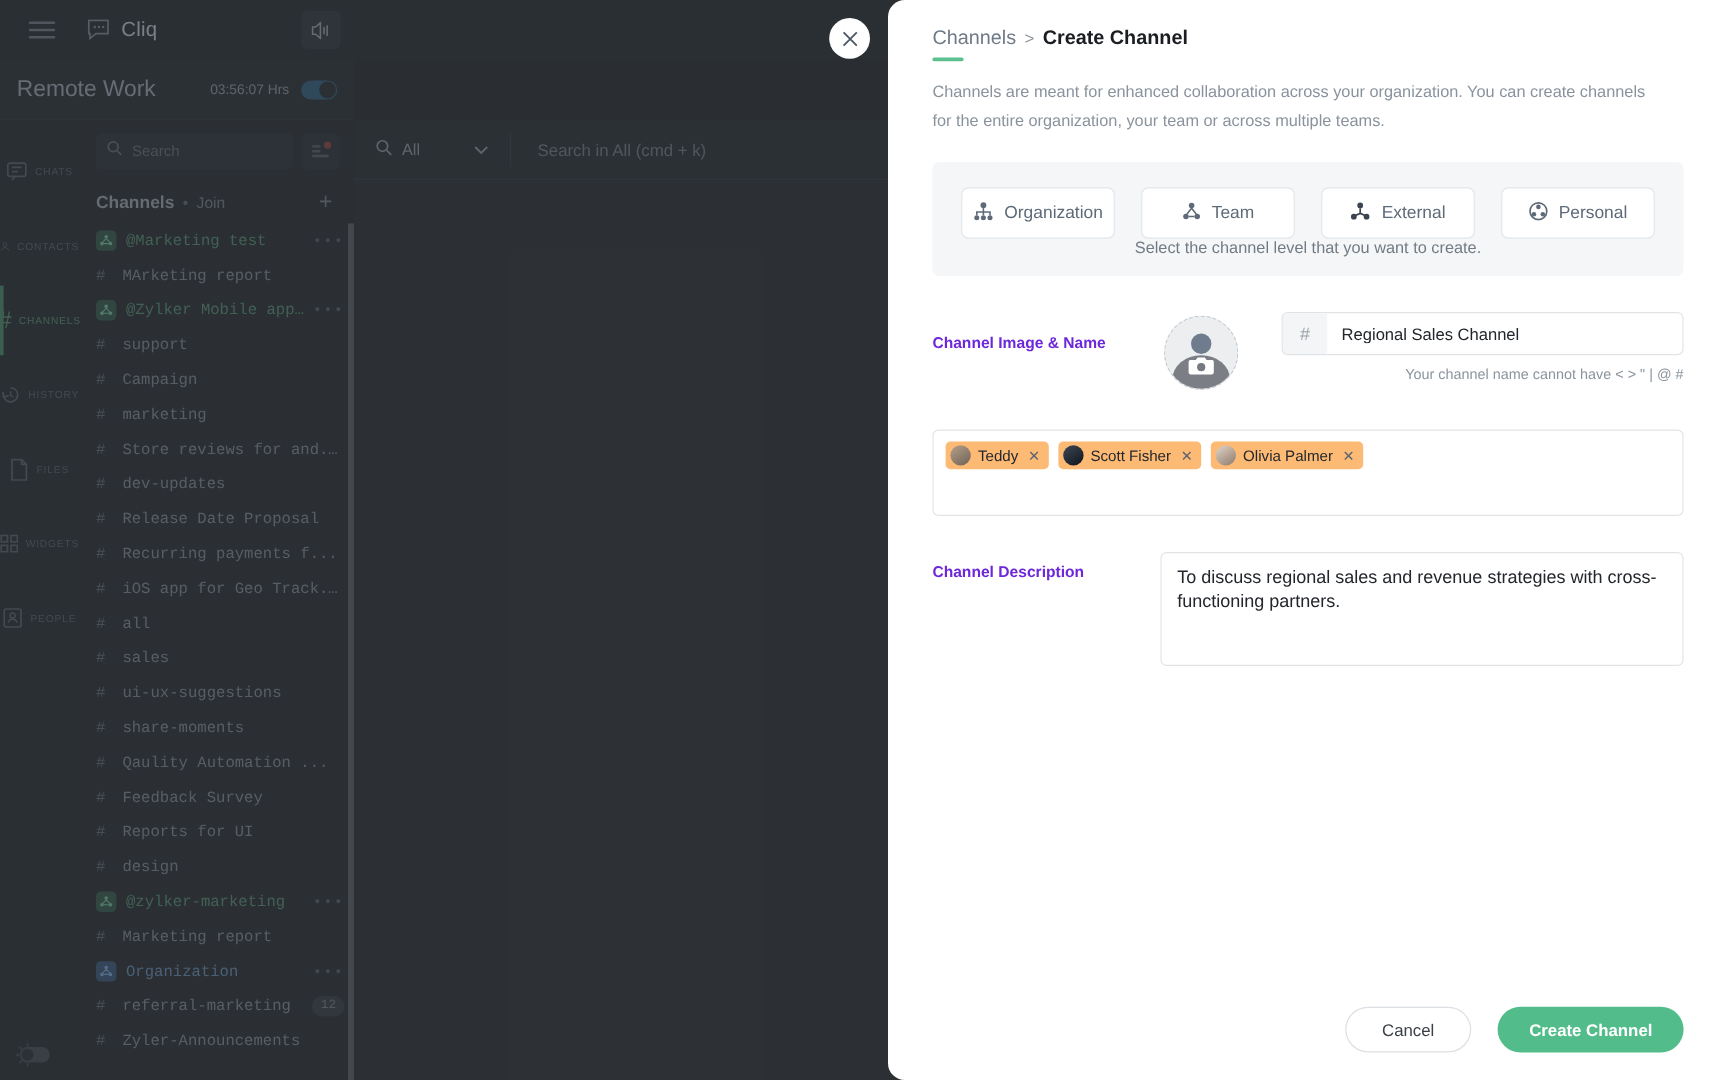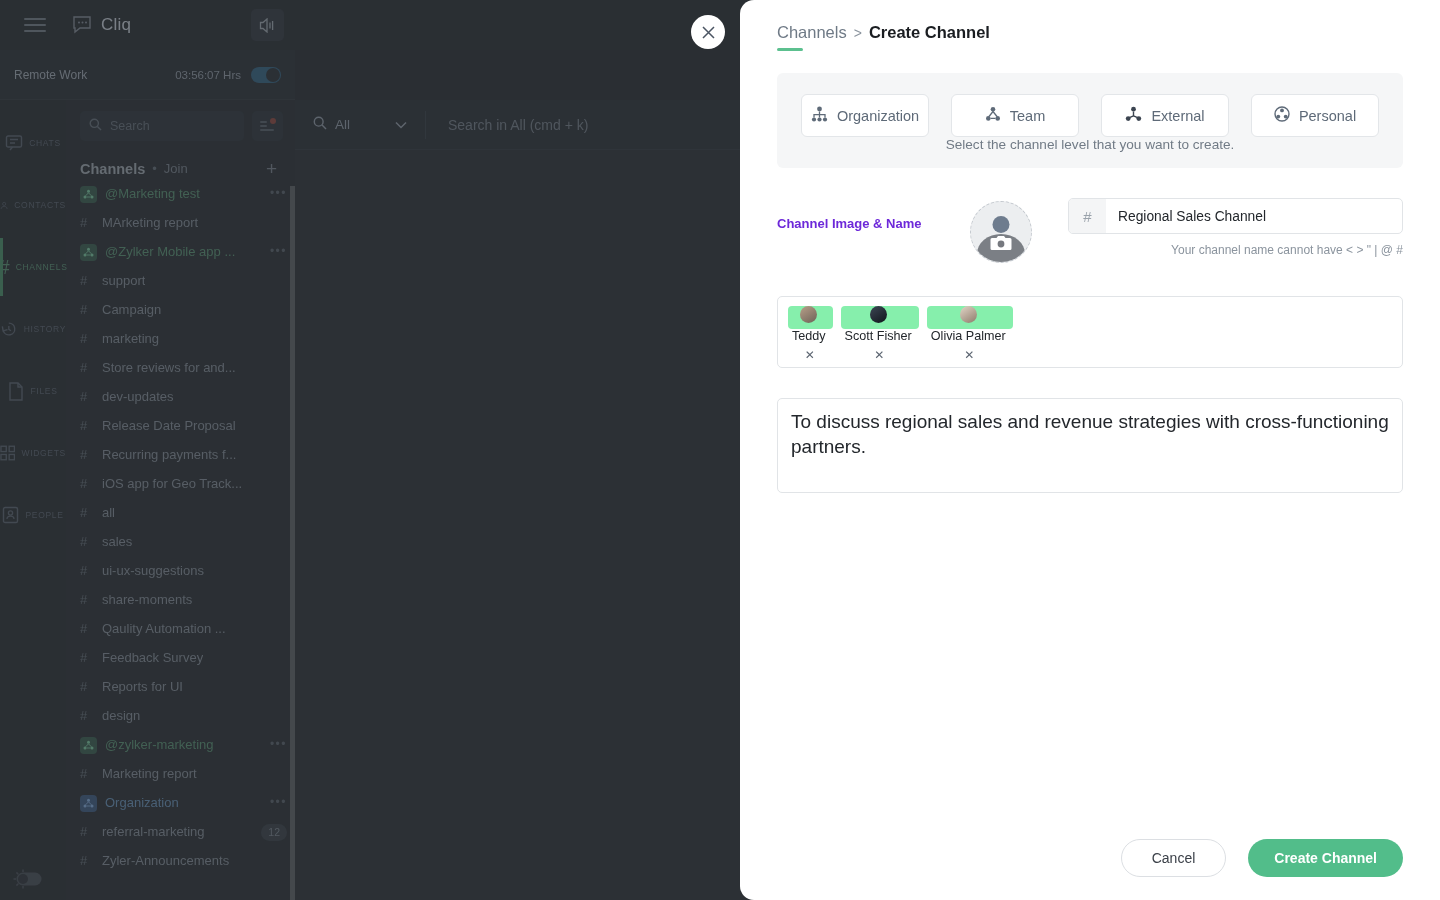--- a/index.html
+++ b/index.html
@@ -25,21 +25,21 @@
   .brand .name { color:#b9c2cc; font-size:17px; letter-spacing:.2px; }
   .sound-btn {
     position:absolute; left:251px; top:9px; width:33px; height:32px; border-radius:5px;
     background:#141b24; display:flex; align-items:center; justify-content:center;
   }
 
   .statusrow {
     height:50px; flex:0 0 50px; background:#0d131a; display:flex; align-items:center;
     border-bottom:1px solid #141b23; width:295px;
   }
-  .statusrow .label { color:#8d97a3; font-size:12px; margin-left:14px; flex:1;}
+  .statusrow .label { color:#8d97a3; font-size:19px; margin-left:14px; flex:1;}
   .statusrow .hrs { color:#7c8693; font-size:11.5px; margin-right:10px;}
   .toggle {
     width:30px; height:16px; border-radius:10px; background:#15496b; position:relative; margin-right:14px;
   }
   .toggle::after{ content:""; position:absolute; right:1px; top:1px; width:14px;height:14px;border-radius:50%;background:#0d131a;}
 
   .body-row { flex:1; display:flex; min-height:0; }
 
   
   .rail {
@@ -68,21 +68,21 @@
                 display:flex; align-items:center; justify-content:center;}
   .dot { position:absolute; right:7px; top:7px; width:6px;height:6px;border-radius:50%;background:#7a2a22; }
 
   .sec-head { display:flex; align-items:center; padding:10px 12px 8px 14px; }
   .sec-head .t { color:#8b949e; font-size:14.5px; font-weight:600;}
   .sec-head .sep { color:#4b5560; font-size:13px; margin:0 7px;}
   .sec-head .join { color:#5f6975; font-size:13px;}
   .sec-head .plus { margin-left:auto; color:#5f6975; font-size:19px; line-height:1; padding-right:6px;}
 
   .clist { flex:1; overflow:hidden; position:relative; }
-  .citem { height:29px; display:flex; align-items:flex-start; padding-left:14px; padding-right:8px; }
+  .citem { height:29px; display:flex; align-items:center; padding-left:14px; padding-right:8px;font-family:Liberation Mono, monospace; }
   .citem .hash { width:22px; color:#4a545f; font-size:13px; flex:0 0 22px; text-align:left;}
   .citem .gicon { width:17px; height:17px; border-radius:4px; margin-right:8px; flex:0 0 17px;
                   display:flex; align-items:center; justify-content:center;}
   .citem .cname { color:#6d7783; font-size:13px; white-space:nowrap; overflow:hidden; text-overflow:ellipsis;}
   .citem.group .cname { color:#3e7d5c; }
   .citem.group.blue .cname { color:#4e7ca8; }
   .citem .dots { margin-left:auto; color:#3e4853; font-size:12px; letter-spacing:1.5px;}
   .citem .badge {
     margin-left:auto; background:#1b232c; color:#616b77; font-size:10.5px; border-radius:9px;
     padding:2px 7px; line-height:1.2;
@@ -162,31 +162,30 @@
                     align-items:center; justify-content:center; color:#9aa2ab; font-size:15px;}
   .nameinput input { flex:1; border:0; outline:none; height:100%; padding:0 12px; font-size:13.8px; color:#23272c;
                      font-family:"Liberation Sans", sans-serif; background:transparent;}
   .namehint { text-align:right; margin-top:9px; font-size:12px; color:#8b949e; }
 
   .chipbox {
     flex:1; min-height:72px; border:1px solid #e1e4e7; border-radius:5px; padding:9px 10px;
     display:flex; flex-wrap:wrap; gap:8px; align-content:flex-start;
   }
   .chip {
-    height:23px; background:#86efac; border-radius:4px; display:flex; align-items:center; gap:6px;
+    height:23px; background:#fdba74; border-radius:4px; display:flex; align-items:center; gap:6px;
     padding:0 7px 0 4px;
-    flex-direction:column;
   }
   .chip .pic { width:17px;height:17px;border-radius:50%; flex:0 0 17px; background:#b9c2cb; overflow:hidden; position:relative;}
   .chip .nm { font-size:12.6px; color:#23272c; }
   .chip .x { color:#5b6470; font-size:12px; margin-left:2px; line-height:1;}
 
   .descbox {
     flex:1; min-height:95px; border:1px solid #e1e4e7; border-radius:5px; padding:11px 13px;
-    font-size:19px; color:#23272c; line-height:1.3;
+    font-size:15px; color:#23272c; line-height:1.3;
   }
 
   .footer { margin-top:auto; padding-bottom:23px; display:flex; justify-content:flex-end; gap:22px; align-items:center;}
   .btn-cancel {
     height:38px; padding:0 30px; border-radius:20px; border:1px solid #dcdfe3; background:#fff;
     font-size:14px; color:#3b4048; font-family:"Liberation Sans", sans-serif;
   }
   .btn-create {
     height:38px; padding:0 26px; border-radius:20px; border:0; background:#52bd8a; color:#fff;
     font-size:14px; font-weight:600; font-family:"Liberation Sans", sans-serif;
@@ -502,20 +501,21 @@
 
     <div>
       <div class="crumb">
         <span class="c1">Channels</span>
         <span class="sep">&gt;</span>
         <span class="c2">Create Channel</span>
       </div>
       <div class="crumb-underline"></div>
     </div>
 
+    <div class="intro">Channels are meant for enhanced collaboration across your organization. You can create channels for the entire organization, your team or across multiple teams.</div>
 
     <div class="levelbox">
       <div class="levelrow">
         <div class="lvl">
           <span>
             <svg width="17" height="16" viewBox="0 0 17 16">
                 <circle cx="8.5" cy="3" r="2.4" fill="#5e6a78"></circle>
                 <circle cx="3" cy="13.5" r="2.1" fill="#5e6a78"></circle>
                 <circle cx="8.5" cy="13.5" r="2.1" fill="#5e6a78"></circle>
                 <circle cx="14" cy="13.5" r="2.1" fill="#5e6a78"></circle>
@@ -598,20 +598,21 @@
           </div>
           <div class="chip">
             <span class="pic" style="background:linear-gradient(145deg,#e3d6c8,#8d7a6a)"></span>
             <span class="nm">Olivia Palmer</span>
             <span class="x">✕</span>
           </div>
         </div>
     </div>
 
     <div class="field">
+      <div class="flabel">Channel Description</div>
       <div class="descbox">To discuss regional sales and revenue strategies with cross-functioning partners.</div>
     </div>
 
     <div class="footer">
       <button class="btn-cancel">Cancel</button>
       <button class="btn-create">Create Channel</button>
     </div>
 
   </div>
 </div>

